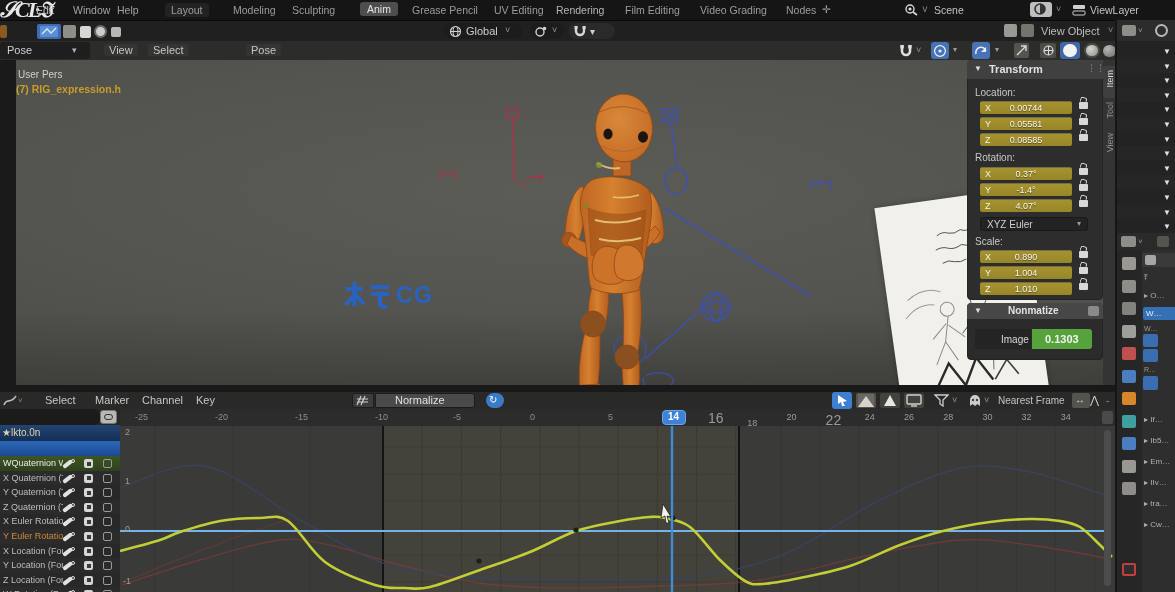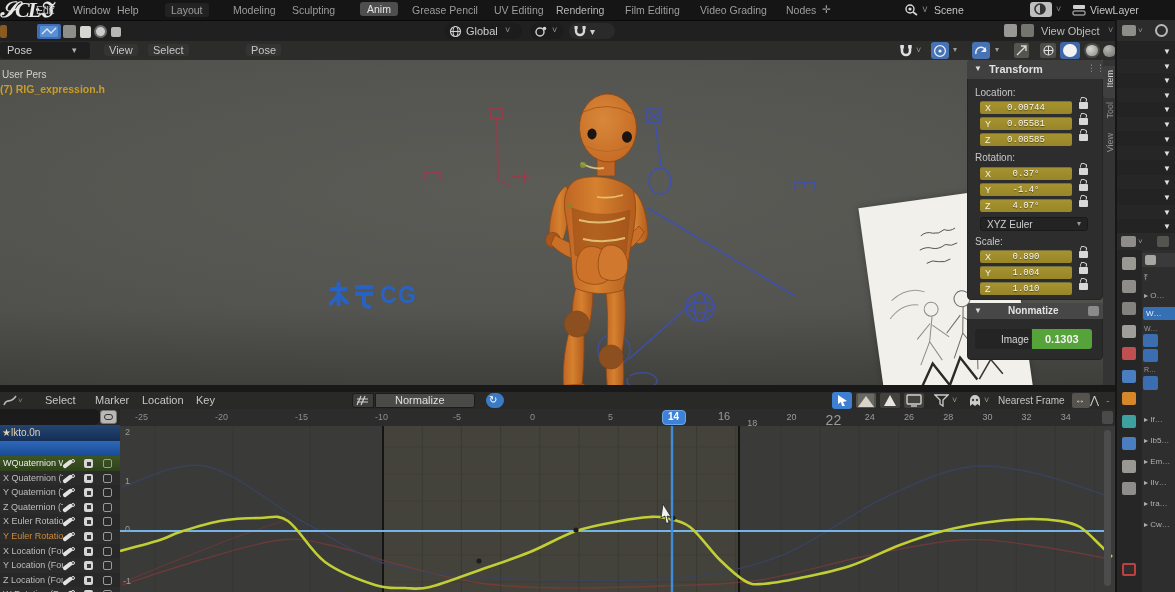--- a/index.html
+++ b/index.html
@@ -129,21 +129,21 @@
         <circle cx="6.5" cy="6.5" r="4.5" fill="none" stroke="#e0e0e0" stroke-width="1.2"></circle>
         <path d="M6.5 2 v9 M2 6.5 h9" stroke="#e0e0e0" stroke-width="1"></path>
       </svg>
   <div class="abs" style="left:1060px;top:1px;width:20px;height:17px;background:#3e66a8;border-radius:3px;"></div>
   <div class="abs" style="left:1063px;top:3px;width:14px;height:13px;background:#f2f2f2;border-radius:7px;"></div>
   <div class="abs" style="left:1084px;top:2px;width:16px;height:15px;background:#4a4a46;border-radius:8px;"></div>
   <div class="abs" style="left:1086px;top:4px;width:12px;height:11px;background:radial-gradient(circle at 35% 35%, #d8d8d4, #8a8a85);border-radius:6px;"></div>
   <div class="abs" style="left:1103px;top:4px;width:13px;height:12px;background:radial-gradient(circle at 35% 30%, #b8b8b4, #6a6a66);border-radius:7px;"></div>
 </div>
 
-<div class="abs" id="viewport" style="left:0;top:60px;width:1115px;height:325px;background:radial-gradient(ellipse 120% 95% at 48% 40%, #5b5c56 0%, #545550 40%, #4a4b46 75%, #40413d 100%);overflow:hidden;">
+<div class="abs" id="viewport" style="left:16px;top:60px;width:1115px;height:325px;background:radial-gradient(ellipse 120% 95% at 48% 40%, #5b5c56 0%, #545550 40%, #4a4b46 75%, #40413d 100%);overflow:hidden;">
 
   <div class="abs" style="left:0;top:250px;width:1115px;height:75px;background:linear-gradient(rgba(40,41,37,0), rgba(40,41,37,0.35));"></div>
   <div class="txt" style="left:2px;top:9px;font-size:10px;color:#d0d0cd;">User Pers</div>
   <div class="txt" style="left:0px;top:23px;font-size:10.5px;color:#c89d2a;font-weight:bold;">(7) RIG_expression.h</div>
 
   <div class="abs" style="left:872px;top:137px;width:148px;height:206px;background:#f2f0ea;transform:rotate(-8deg);box-shadow:0 0 6px rgba(0,0,0,0.25);">
     <svg width="152" height="212" viewBox="0 0 152 212">
       <g stroke="#4a4a48" fill="none" stroke-width="0.9">
         <path d="M58 36 q6 -4 12 -1 q6 2 12 -2 q5 3 11 0"></path>
         <path d="M55 50 q7 -3 13 0 q6 2 13 -2 q6 3 12 0"></path>
@@ -321,21 +321,21 @@
   <div class="txt" style="left:21px;top:245px;color:#e2e2e2;font-size:10px;font-weight:bold;padding-left:20px;">Nonmatize</div>
   <div class="abs" style="left:121px;top:246px;width:11px;height:10px;background:#8a8a8a;border-radius:2px;"></div>
   <div class="abs" style="left:8px;top:269px;width:56px;height:20px;background:#242424;border-radius:3px 0 0 3px;"></div>
   <div class="txt" style="left:34px;top:274px;color:#d8d8d8;font-size:10px;">Image</div>
   <div class="abs" style="left:65px;top:269px;width:60px;height:20px;background:#55a33a;border-radius:0 3px 3px 0;"></div>
   <div class="txt" style="left:78px;top:273px;color:#f2f2f2;font-size:11px;font-weight:bold;">0.1303</div>
 </div>
 <style>
 .fld { position:absolute; left:13px; width:92px; height:13px; background:linear-gradient(#a6922f,#978628); border-radius:2px; border-top:1px solid #777140; }
 .fld .ax { position:absolute; left:5px; top:1px; color:#f5f2e2; font-size:9px; }
-.fld .vl { position:absolute; left:0; right:0; top:1px; text-align:center; color:#fafaf2; font-size:9px; text-shadow:0 1px 1px rgba(0,0,0,0.5);font-family:Liberation Mono, monospace; }
+.fld .vl { position:absolute; left:0; right:0; top:1px; text-align:center; color:#fafaf2; font-size:9px; text-shadow:0 1px 1px rgba(0,0,0,0.5); }
 .lock { position:absolute; left:112px; width:9px; height:7px; background:#d8d8d6; border-radius:1px; }
 .lock:before { content:""; position:absolute; left:1px; top:-5px; width:5px; height:5px; border:1.5px solid #d8d8d6; border-bottom:none; border-radius:3px 3px 0 0; transform:rotate(14deg); }
 </style>
 
 <div class="abs" id="ntabs" style="left:1103px;top:60px;width:12px;height:325px;font-size:9px;background:#343434;">
   <div class="abs" style="left:0;top:6px;width:13px;height:32px;background:#3f3f3f;border-radius:3px 0 0 3px;"></div>
   <div class="abs" style="left:2px;top:10px;color:#d8d8d8;writing-mode:vertical-rl;transform:rotate(180deg);">Item</div>
   <div class="abs" style="left:2px;top:42px;color:#8f8f8f;writing-mode:vertical-rl;transform:rotate(180deg);">Tool</div>
   <div class="abs" style="left:2px;top:73px;color:#8f8f8f;writing-mode:vertical-rl;transform:rotate(180deg);">View</div>
 </div>
@@ -421,21 +421,21 @@
 
 <div class="abs" style="left:0;top:385px;width:1115px;height:7px;background:#191919;"></div>
 
 <div class="abs" id="gheader" style="left:0;top:392px;width:1115px;height:17px;background:#292928;font-size:11px;color:#c6c6c6;">
   <svg class="abs" style="left:3px;top:2px;" width="14" height="13" viewBox="0 0 14 13">
         <path d="M1 11 C4 3 7 11 13 2" stroke="#b8b8b8" stroke-width="1.6" fill="none"></path>
       </svg>
   <div class="txt" style="left:18px;top:4px;color:#888;font-size:8px;">˅</div>
   <div class="txt" style="left:45px;top:2px;">Select</div>
   <div class="txt" style="left:95px;top:2px;">Marker</div>
-  <div class="txt" style="left:142px;top:2px;">Location</div>
+  <div class="txt" style="left:142px;top:2px;">Channel</div>
   <div class="txt" style="left:196px;top:2px;">Key</div>
   <div class="abs" style="left:352px;top:1px;width:22px;height:15px;background:#3d3d3c;border-radius:3px 0 0 3px;border:1px solid #1c1c1c;"></div>
   <svg class="abs" style="left:356px;top:3px;" width="13" height="11" viewBox="0 0 13 11">
         <path d="M1 10 L5 1 M5 10 L9 1 M1 4 h11 M1 7 h11" stroke="#d0d0d0" stroke-width="1.2" fill="none"></path>
       </svg>
   <div class="abs" style="left:375px;top:1px;width:100px;height:15px;background:#4a4a49;border-radius:0 3px 3px 0;border:1px solid #1c1c1c;"></div>
   <div class="txt" style="left:395px;top:2px;color:#e0e0e0;">Normalize</div>
   <div class="abs" style="left:486px;top:1px;width:18px;height:15px;background:#3a7bc8;border-radius:8px;"></div>
   <div class="txt" style="left:489px;top:2px;color:#fff;font-size:10px;">↻</div>
 
@@ -477,21 +477,21 @@
 
 <div class="abs" id="ruler" style="left:120px;top:409px;width:995px;height:17px;background:#2c2c2c;">
   <div id="rlabels">
         <div class="txt" style="left:15px;top:3px;color:#8e8e8e;font-size:9px;">-25</div>
         <div class="txt" style="left:95px;top:3px;color:#8e8e8e;font-size:9px;">-20</div>
         <div class="txt" style="left:175px;top:3px;color:#8e8e8e;font-size:9px;">-15</div>
         <div class="txt" style="left:255px;top:3px;color:#8e8e8e;font-size:9px;">-10</div>
         <div class="txt" style="left:333px;top:3px;color:#8e8e8e;font-size:9px;">-5</div>
         <div class="txt" style="left:410px;top:3px;color:#8e8e8e;font-size:9px;">0</div>
         <div class="txt" style="left:488px;top:3px;color:#8e8e8e;font-size:9px;">5</div>
-        <div class="txt" style="left:588px;top:1px;color:#9b9b9b;font-size:11px;margin-left:10px;">16</div>
+        <div class="txt" style="left:588px;top:1px;color:#9b9b9b;font-size:14px;">16</div>
         <div class="txt" style="left:627.2px;top:3px;color:#9b9b9b;font-size:9px;margin-top:6px;">18</div>
         <div class="txt" style="left:666.4000000000001px;top:3px;color:#9b9b9b;font-size:9px;">20</div>
         <div class="txt" style="left:705.6000000000001px;top:3px;color:#9b9b9b;font-size:14px;">22</div>
         <div class="txt" style="left:744.8000000000002px;top:3px;color:#9b9b9b;font-size:9px;">24</div>
         <div class="txt" style="left:784.0000000000002px;top:3px;color:#9b9b9b;font-size:9px;">26</div>
         <div class="txt" style="left:823.2000000000003px;top:3px;color:#9b9b9b;font-size:9px;">28</div>
         <div class="txt" style="left:862.4000000000003px;top:3px;color:#9b9b9b;font-size:9px;">30</div>
         <div class="txt" style="left:901.6000000000004px;top:3px;color:#9b9b9b;font-size:9px;">32</div>
         <div class="txt" style="left:940.8000000000004px;top:3px;color:#9b9b9b;font-size:9px;">34</div>
       </div>

